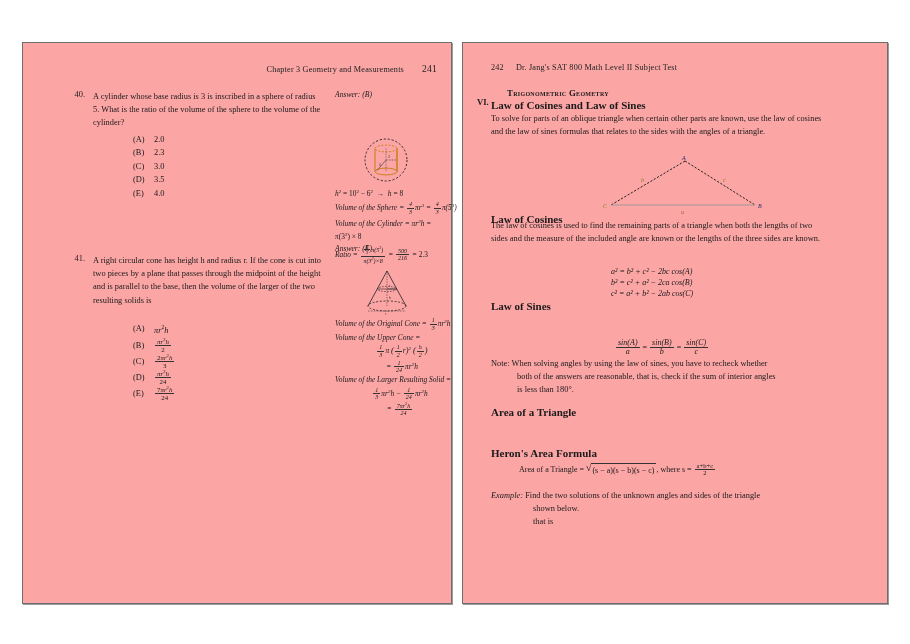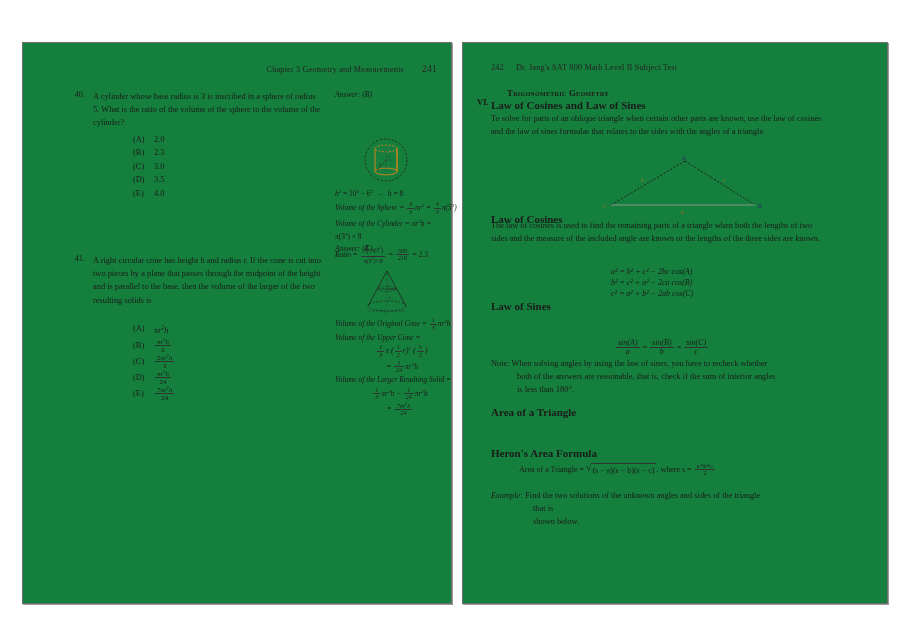--- a/index.html
+++ b/index.html
@@ -14,21 +14,21 @@
   #viewport {
     position: relative;
     width: 910px; height: 644px;
     background: #ffffff;
   }
 
   .page {
     position: absolute;
     top: 42px;
     height: 562px;
-    background: #15803d;
+    background: #fca5a5;
     border: 1px solid #6e6e6e;
     box-shadow: 1px 1px 0 #9a9a9a;
   }
   #page-left  { left: 22px;  width: 430px; }
   #page-right { left: 462px; width: 426px; }
 
   
   .run-head {
     position: absolute;
     font-size: 8.2px;
@@ -437,18 +437,18 @@
           <span class="body">(s − a)(s − b)(s − c)</span>
         </span><span>, where s = </span><span class="frac">
           <span class="num">a+b+c</span>
           <span class="den">2</span>
         </span>
     </div>
 
     <div class="example" style="left:28px; top:446px;">
       <span class="it">Example:</span>
       <span>Find the two solutions of the unknown angles and sides of the triangle</span>
+      <span class="hang">shown below.</span>
       <span class="hang">that is</span>
-      <span class="hang">shown below.</span>
     </div>
 
   </div>
 </div>
 
 </body></html>

